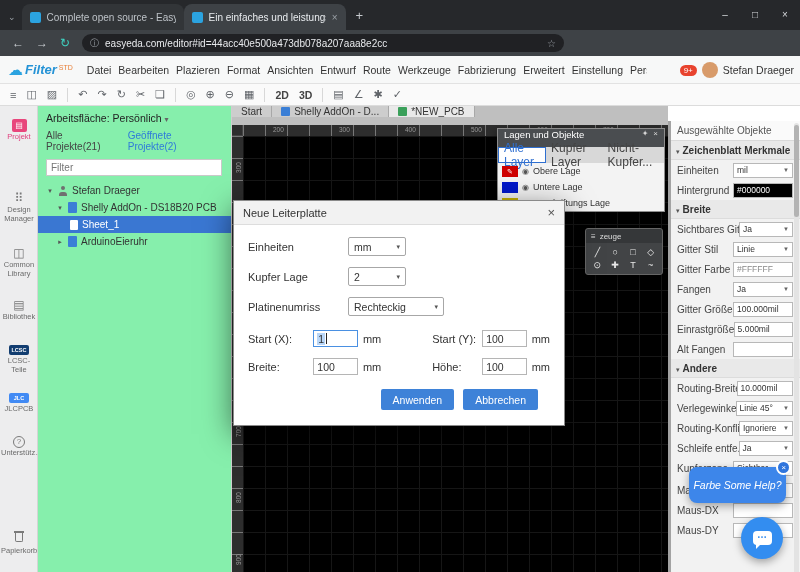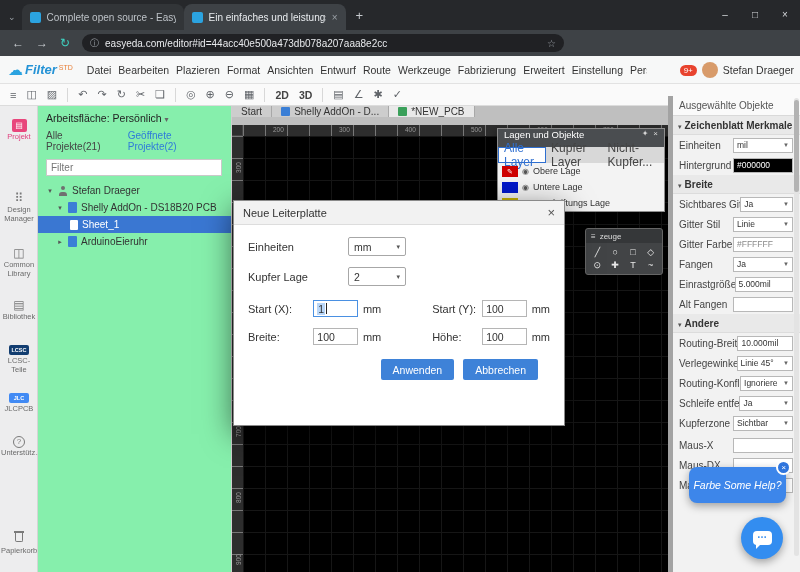--- a/index.html
+++ b/index.html
@@ -113,21 +113,21 @@
 .dselect{display:inline-flex;align-items:center;justify-content:space-between;border:1px solid #a7a7a7;height:19px;padding:0 5px;background:#fff;border-radius:2px;font-size:10.5px}
 .dcar{color:#555;font-size:7px;margin-left:6px}
 .dinput{border:1px solid #b5b5b5;height:17px;width:46px;padding:0 3px;font-size:10.5px;display:inline-flex;align-items:center;background:#fff}
 .dinput.focus{border-color:#4a90e2}
 .selval{background:#b8d6f8;padding:0 1px}
 .caret{width:1px;height:11px;background:#222;margin-left:1px}
 .unit{margin-left:5px}
 .dbtns{display:flex;justify-content:flex-end;gap:9px;margin:14px 12px 0 0}
 .dbtn{background:#3e82d8;color:#fff;font-size:10.5px;height:21px;padding:0 12px;border-radius:2px;display:flex;align-items:center}
 
-.rp{position:absolute;left:668px;top:96px;width:132px;bottom:0;background:#f2f2f2;border-left:5px solid #a3a3a3;font-size:10px}
+.rp{position:absolute;left:668px;top:121px;width:132px;bottom:0;background:#f2f2f2;border-left:3px solid #a3a3a3;font-size:10px}
 .rp .hdr{height:20px;line-height:20px;padding-left:6px;color:#555;background:#fafafa;border-bottom:1px solid #d9d9d9}
 .rp .sh{height:19px;line-height:19px;background:#e9e9e9;border-bottom:1px solid #dcdcdc;padding-left:5px;color:#333;font-weight:bold}
 .rp .sh .car{font-size:7px;color:#555;margin-right:3px;font-weight:normal}
 .prow{height:20px;display:flex;align-items:center;justify-content:space-between;padding:0 7px 0 6px}
 .plab{color:#444;max-width:62px;white-space:nowrap;overflow:hidden}
 .pctl{width:60px;height:15px;background:#fff;border:1px solid #b8b8b8;font-size:8.5px;color:#333;display:flex;align-items:center;justify-content:space-between;padding:0 3px;overflow:hidden;white-space:nowrap}
 .pctl .car{font-size:6px;color:#666;margin-left:2px}
 .pctl.dark{background:#000;color:#fff;justify-content:flex-start}
 .pctl.light{color:#888;justify-content:flex-start}
 .pctl.plain{justify-content:flex-start}
@@ -398,20 +398,27 @@
           <span class="dcar">▾</span>
         </span>
       </div>
       <div class="drow">
         <span class="dlab">Kupfer Lage</span>
         <span class="dselect" style="width:58px">
           <span>2</span>
           <span class="dcar">▾</span>
         </span>
       </div>
+      <div class="drow">
+        <span class="dlab">Platinenumriss</span>
+        <span class="dselect" style="width:96px">
+          <span>Rechteckig</span>
+          <span class="dcar">▾</span>
+        </span>
+      </div>
       <div class="drow" style="margin-top:14px">
         <span style="width:68px">Start (X):</span>
         <span class="dinput focus">
           <span class="selval">1</span>
           <span class="caret"></span>
         </span>
         <span class="unit">mm</span>
         <span style="width:53px"></span>
         <span style="width:52px">Start (Y):</span>
         <span class="dinput">
@@ -479,20 +486,26 @@
         </span>
     </div>
     <div class="prow">
       <span class="plab">Fangen</span>
       <span class="pctl">
           <span>Ja</span>
           <span class="car">▼</span>
         </span>
     </div>
     <div class="prow">
+      <span class="plab">Gitter Größe</span>
+      <span class="pctl plain">
+          <span>100.000mil</span>
+        </span>
+    </div>
+    <div class="prow">
       <span class="plab">Einrastgröße</span>
       <span class="pctl plain">
           <span>5.000mil</span>
         </span>
     </div>
     <div class="prow">
       <span class="plab">Alt Fangen</span>
       <span class="pctl plain">
           <span></span>
         </span>

